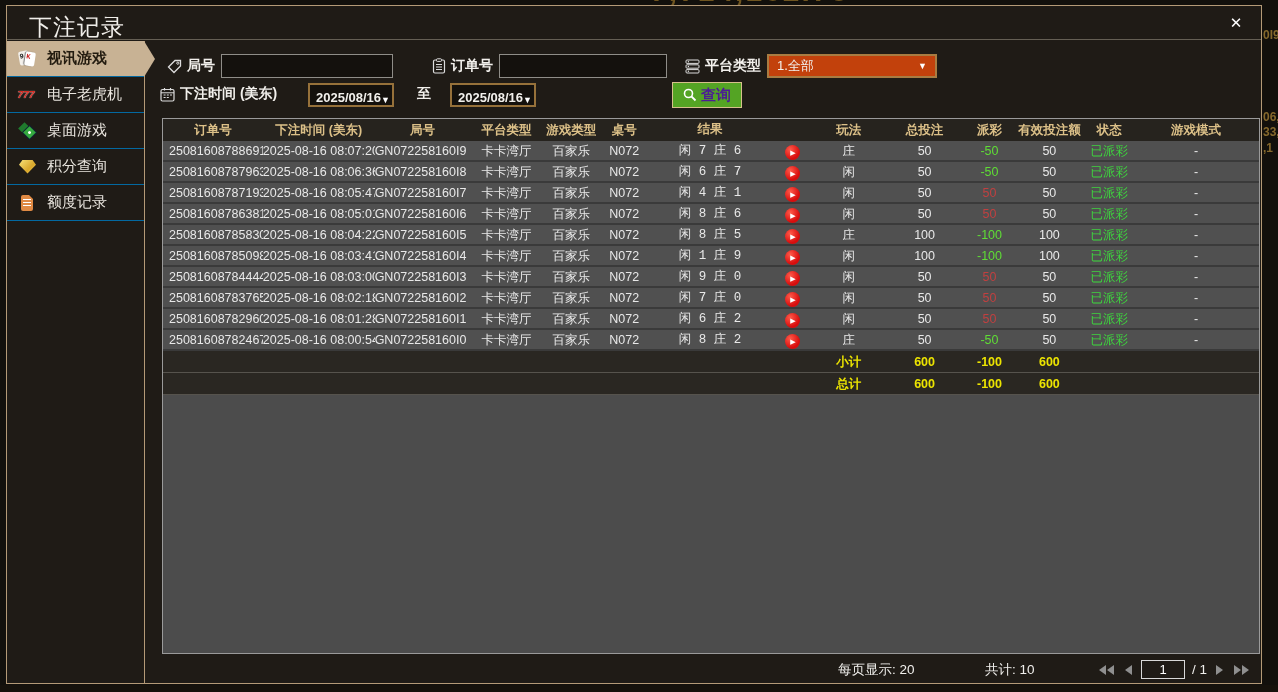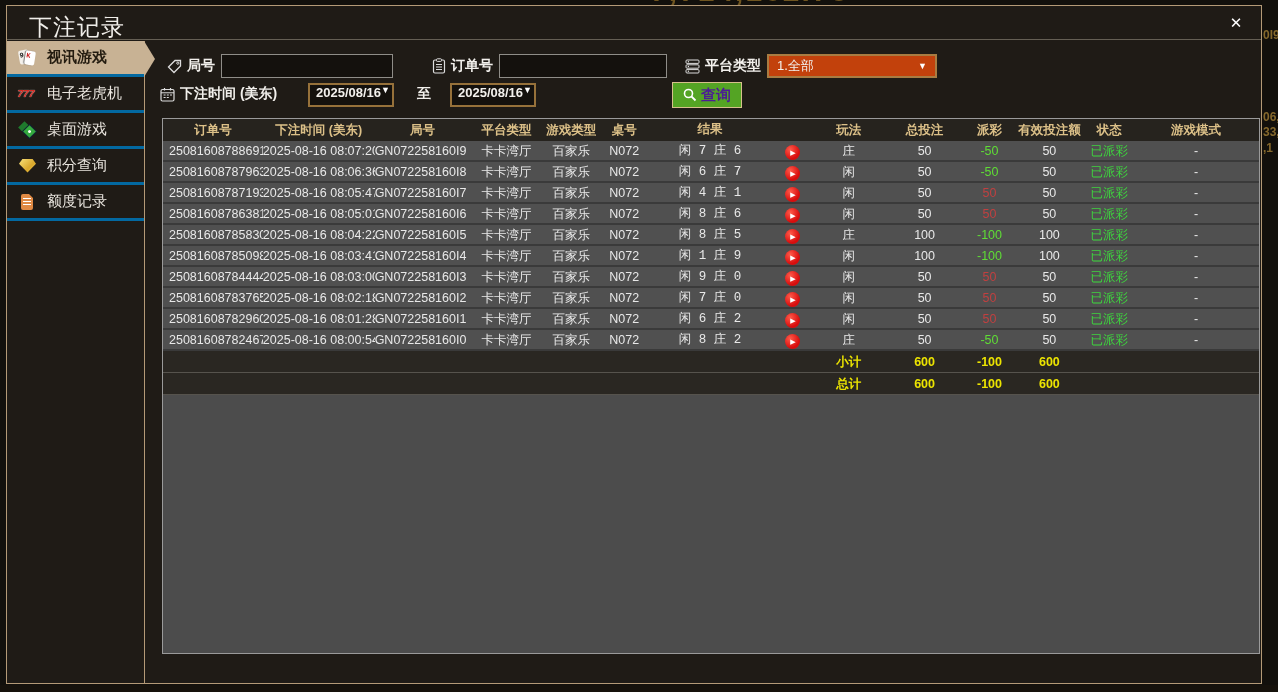--- a/index.html
+++ b/index.html
@@ -19,21 +19,21 @@
   .titlebar { position:relative; height:34px; border-bottom:1px solid #655f54; }
   .title { position:absolute; left:22px; top:6px; font-size:23px; color:#f0eeea; letter-spacing:1px; }
   .close { position:absolute; right:14px; top:6px; width:22px; height:22px; color:#ffffff;
     font-size:15px; text-align:center; line-height:22px; cursor:pointer; }
 
   .body { position:absolute; left:0; top:35px; right:0; bottom:0; display:flex; }
 
   
   .sidebar { width:138px; border-right:1px solid #b49a77; flex:0 0 138px; }
   .side-item { position:relative; height:36px; display:flex; align-items:center; gap:8px;
-    padding-left:10px; color:#e9e5de; font-size:15px; border-bottom:3px solid #0369a1; cursor:pointer; }
+    padding-left:10px; color:#e9e5de; font-size:15px; border-bottom:1px solid #0369a1; cursor:pointer; }
   .side-item.active { background:#c8b294; color:#241c10; font-weight:bold; }
   .side-item.active::after { content:""; position:absolute; left:137px; top:0; z-index:6;
     border-top:18px solid transparent; border-bottom:18px solid transparent; border-left:11px solid #c8b294; }
   .side-ico { width:22px; height:20px; position:relative; flex:0 0 22px;font-family:Liberation Mono, monospace; }
   
   .card-b { position:absolute; left:2px; top:2px; width:10px; height:14px; background:#f4f1ec;
     border-radius:2px; transform:rotate(-10deg); font-size:7px; color:#222; font-weight:bold; padding:1px 0 0 1px;}
   .card-f { position:absolute; left:8px; top:3px; width:10px; height:14px; background:#ffffff;
     border-radius:2px; transform:rotate(9deg); font-size:7px; color:#c22; font-weight:bold;
     padding:1px 0 0 1px; box-shadow:-1px 0 1px rgba(0,0,0,.5); }
@@ -60,21 +60,21 @@
   
   .content { position:relative; flex:1; }
   .flabel { display:inline-flex; align-items:center; gap:5px; color:#f2f0ec; font-size:14px; font-weight:bold; }
   .grp { position:absolute; display:flex; align-items:center; gap:6px; }
   .txt { width:172px; height:24px; background:#14110d; border:1px solid #8f8d88; color:#eee;
     font-size:13px; padding:0 5px; outline:none; }
   .select { width:170px; height:24px; background:#c2410c; border:2px solid #a87c42; color:#f2f0ec;
     font-size:13px; display:flex; align-items:center; justify-content:space-between;
     padding:0 8px; cursor:pointer; }
   .dateb { width:86px; height:24px; background:#14110d; border:2px solid #96713a; color:#f2f0ec;
-    font-size:13px; font-weight:bold; display:flex; align-items:flex-start; justify-content:space-between;
+    font-size:13px; font-weight:bold; display:flex; align-items:flex-end; justify-content:space-between;
     padding:0 6px; cursor:pointer; }
   .caret { font-size:9px; color:#fff; }
   .btn-query { position:absolute; left:527px; top:41px; height:26px; padding:0 10px;
     background:#54a424; border:1px solid #d6c08b; color:#4c1d95; font-size:15px; font-weight:bold;
     display:flex; align-items:center; gap:4px; cursor:pointer; }
 
   
   .tableWrap { position:absolute; left:17px; top:77px; width:1098px; height:536px;
     background:#4c4c4c; border:1px solid #9a9a9a; overflow:hidden; }
   .trow { display:flex; width:100%; }
@@ -458,16 +458,38 @@
               <div class="cell c-play"></div>
               <div class="cell c-playtype ylw">总计</div>
               <div class="cell c-totalbet ylw">600</div>
               <div class="cell c-payout ylw">-100</div>
               <div class="cell c-validbet ylw">600</div>
               <div class="cell c-status"></div>
               <div class="cell c-mode"></div>
             </div>
           </div>
 
+        <div class="pagination">
+          <span class="pg-text" style="left:693px;">每页显示: 20</span>
+          <span class="pg-text" style="left:840px;">共计: 10</span>
+          <div class="pager">
+            <span class="pg-btn">
+                <span class="tri l"></span>
+                <span class="tri l"></span>
+              </span>
+            <span class="pg-btn">
+                <span class="tri l"></span>
+              </span>
+            <input class="page-input" value="1" style="">
+            <span class="page-total">/  1</span>
+            <span class="pg-btn">
+                <span class="tri r"></span>
+              </span>
+            <span class="pg-btn">
+                <span class="tri r"></span>
+                <span class="tri r"></span>
+              </span>
+          </div>
+        </div>
       </div>
     </div>
   </div>
 </div>
 
 </body></html>

